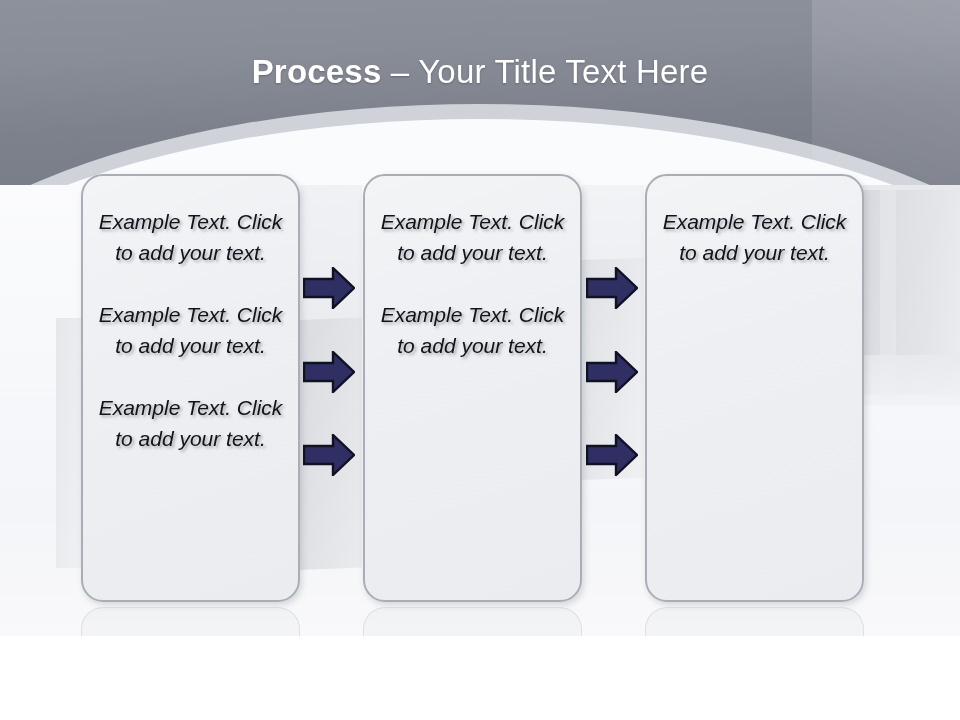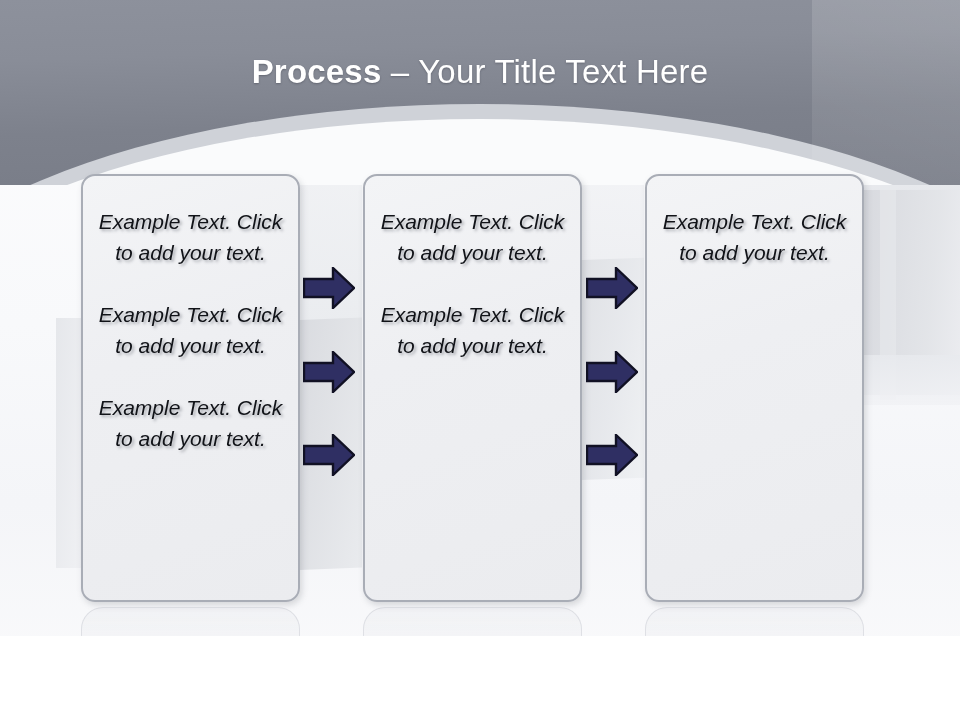--- a/index.html
+++ b/index.html
@@ -128,21 +128,21 @@
     text-shadow: 0 1px 2px rgba(40,44,54,.35);
   }
   .title .strong { font-weight: bold; }
   .title .rest   { font-weight: normal; }
 
   
   .pbox {
     position: absolute;
     box-sizing: border-box;
     border: 2px solid #a9adb6;
-    border-radius: 14px;
+    border-radius: 22px;
     background: linear-gradient(160deg, #f3f4f6 0%, #eeeff2 40%, #ebecef 100%);
     box-shadow: 2px 3px 6px rgba(90,95,105,.22);
   }
   #box1 { left: 81px;  top: 174px; width: 219px; height: 428px; }
   #box2 { left: 363px; top: 174px; width: 219px; height: 428px; }
   #box3 { left: 645px; top: 174px; width: 219px; height: 428px; }
 
   .pbox-text {
     position: absolute;
     left: 14px; right: 14px;

